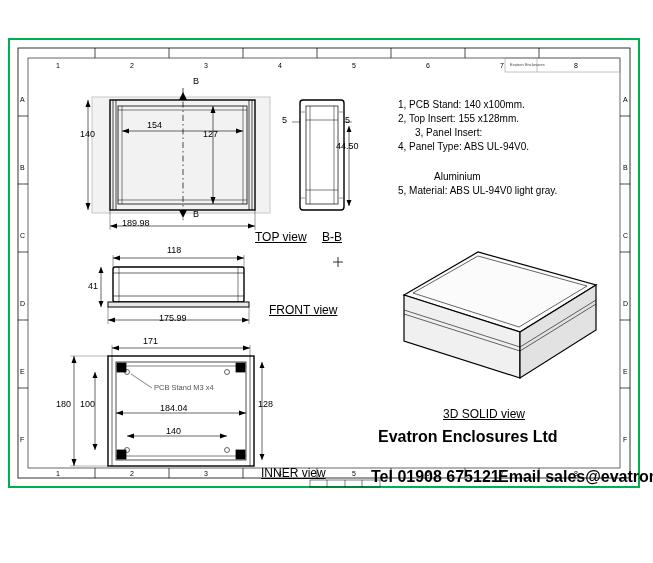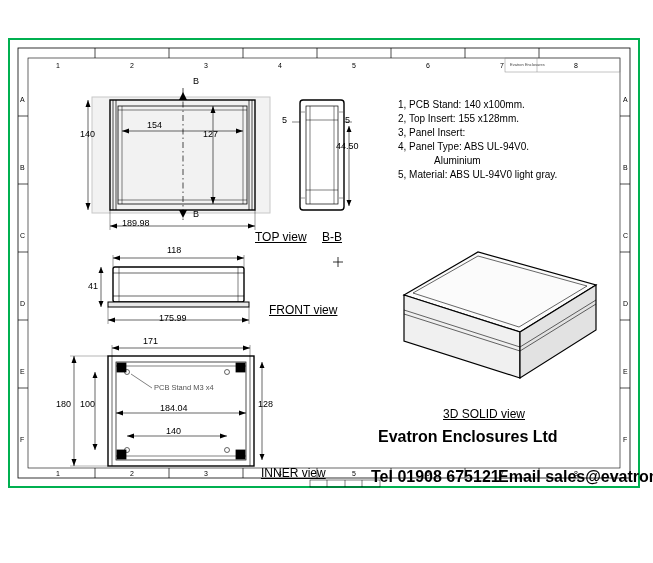--- a/index.html
+++ b/index.html
@@ -305,23 +305,23 @@
   <div class="txt dim abs" style="left:166px; top:427px;">140</div>
   <div class="txt dim abs" style="left:258px; top:400px;">128</div>
   <div class="txt lbl abs" style="left:154px; top:384px; font-size:7.5px; color:#555;">PCB Stand M3 x4</div>
   <div class="txt viewname abs" style="left:261px; top:467px;">INNER view</div>
 
   <div class="txt viewname abs" style="left:443px; top:408px;">3D SOLID view</div>
 
   <div class="abs" style="left:398px; top:99px; width:230px;">
     <div class="notes">1, PCB Stand: 140 x100mm.</div>
     <div class="notes" style="margin-top:3px;">2, Top Insert: 155 x128mm.</div>
-    <div class="notes" style="margin-top:3px;">3, Panel Insert:</div>
+    <div class="notes" style="margin-top:3px;margin-left:17px;">3, Panel Insert:</div>
     <div class="notes" style="margin-top:3px;">4, Panel Type: ABS UL-94V0.</div>
-    <div class="notes" style="margin-top:3px; margin-left:36px;">Aluminium</div>
+    <div class="notes" style="margin-top:19px; margin-left:36px;">Aluminium</div>
     <div class="notes" style="margin-top:3px;">5, Material: ABS UL-94V0 light gray.</div>
   </div>
 
   <div class="txt company abs" style="left:378px; top:429px;">Evatron Enclosures Ltd</div>
   <div class="txt contact abs" style="left:371px; top:469px;">Tel 01908 675121</div>
   <div class="txt contact abs" style="left:478px; top:469px;margin-left:20px;">Email sales@evatron.com</div>
 
 </div>
 
 </body></html>

